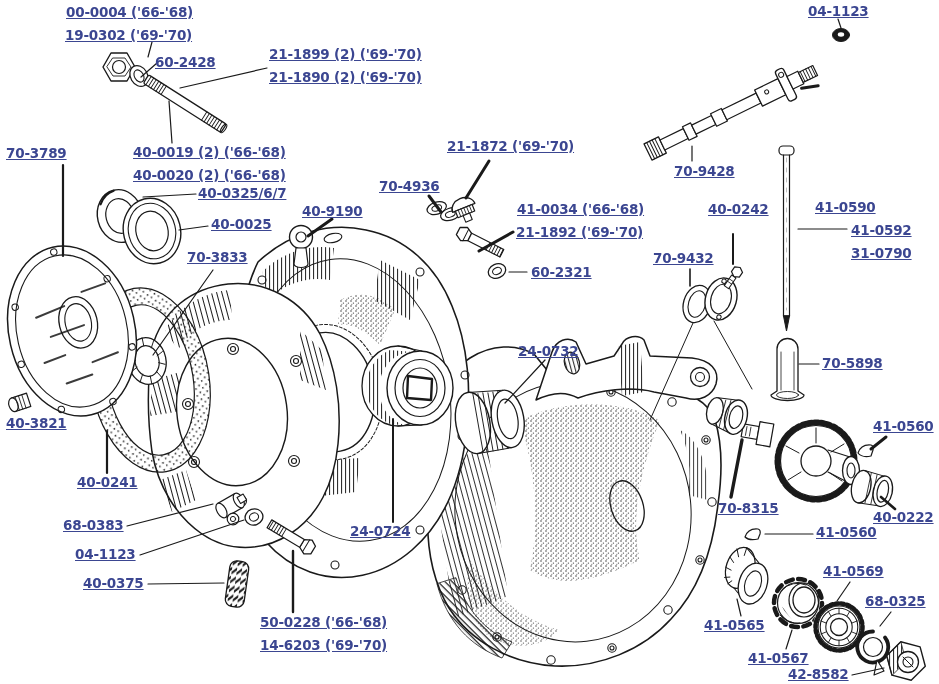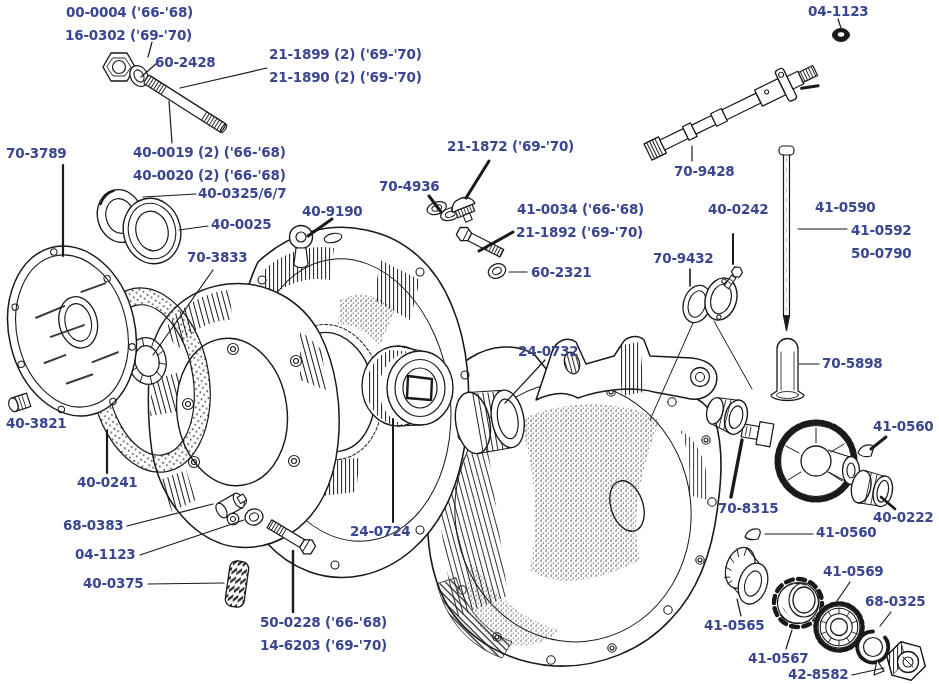--- a/index.html
+++ b/index.html
@@ -9,20 +9,21 @@
     font-family:"DejaVu Sans","Liberation Sans",sans-serif;
   }
   #art{position:absolute;left:0;top:0;}
   .lbl{
     position:absolute;
     font:bold 13.5px/1.1 "DejaVu Sans","Liberation Sans",sans-serif;
     color:var(--label-color,#3b4691);
     letter-spacing:-0.2px;
     white-space:nowrap;
     user-select:none;
+    text-decoration:underline;
   }
 </style>
 </head>
 <body>
 
 <div id="stage" style="--label-color: #3b4691; --bg: #ffffff;">
 
 <svg id="art" width="939" height="684" viewBox="0 0 939 684" stroke-linecap="round" stroke-linejoin="round">
   <defs>
     <pattern id="p-dots" width="7" height="7" patternUnits="userSpaceOnUse">
@@ -550,39 +551,39 @@
     <line x1="489" y1="161" x2="466" y2="198" stroke-width="3"></line>
     <line x1="513" y1="232" x2="479" y2="251" stroke-width="3"></line>
     <line x1="886" y1="437" x2="871" y2="449" stroke-width="3"></line>
     <line x1="895" y1="509" x2="881" y2="497" stroke-width="2.6"></line>
     <line x1="731" y1="497" x2="742" y2="440" stroke-width="3.4"></line>
   </g>
 </svg>
 
 <div>
   <div class="lbl" style="left:66px;top:5px">00-0004 ('66-'68)</div>
-  <div class="lbl" style="left:65px;top:28px">16-0302 ('69-'70)</div>
+  <div class="lbl" style="left:65px;top:28px">19-0302 ('69-'70)</div>
   <div class="lbl" style="left:155px;top:55px">60-2428</div>
   <div class="lbl" style="left:269px;top:47px">21-1899 (2) ('69-'70)</div>
   <div class="lbl" style="left:269px;top:70px">21-1890 (2) ('69-'70)</div>
   <div class="lbl" style="left:808px;top:4px">04-1123</div>
   <div class="lbl" style="left:6px;top:146px">70-3789</div>
   <div class="lbl" style="left:133px;top:145px">40-0019 (2) ('66-'68)</div>
   <div class="lbl" style="left:133px;top:168px">40-0020 (2) ('66-'68)</div>
   <div class="lbl" style="left:198px;top:186px">40-0325/6/7</div>
   <div class="lbl" style="left:447px;top:139px">21-1872 ('69-'70)</div>
   <div class="lbl" style="left:379px;top:179px">70-4936</div>
   <div class="lbl" style="left:302px;top:204px">40-9190</div>
   <div class="lbl" style="left:211px;top:217px">40-0025</div>
   <div class="lbl" style="left:517px;top:202px">41-0034 ('66-'68)</div>
   <div class="lbl" style="left:516px;top:225px">21-1892 ('69-'70)</div>
   <div class="lbl" style="left:674px;top:164px">70-9428</div>
   <div class="lbl" style="left:815px;top:200px">41-0590</div>
   <div class="lbl" style="left:851px;top:223px">41-0592</div>
-  <div class="lbl" style="left:851px;top:246px">50-0790</div>
+  <div class="lbl" style="left:851px;top:246px">31-0790</div>
   <div class="lbl" style="left:708px;top:202px">40-0242</div>
   <div class="lbl" style="left:187px;top:250px">70-3833</div>
   <div class="lbl" style="left:653px;top:251px">70-9432</div>
   <div class="lbl" style="left:531px;top:265px">60-2321</div>
   <div class="lbl" style="left:518px;top:344px">24-0732</div>
   <div class="lbl" style="left:822px;top:356px">70-5898</div>
   <div class="lbl" style="left:6px;top:416px">40-3821</div>
   <div class="lbl" style="left:873px;top:419px">41-0560</div>
   <div class="lbl" style="left:77px;top:475px">40-0241</div>
   <div class="lbl" style="left:350px;top:524px">24-0724</div>

